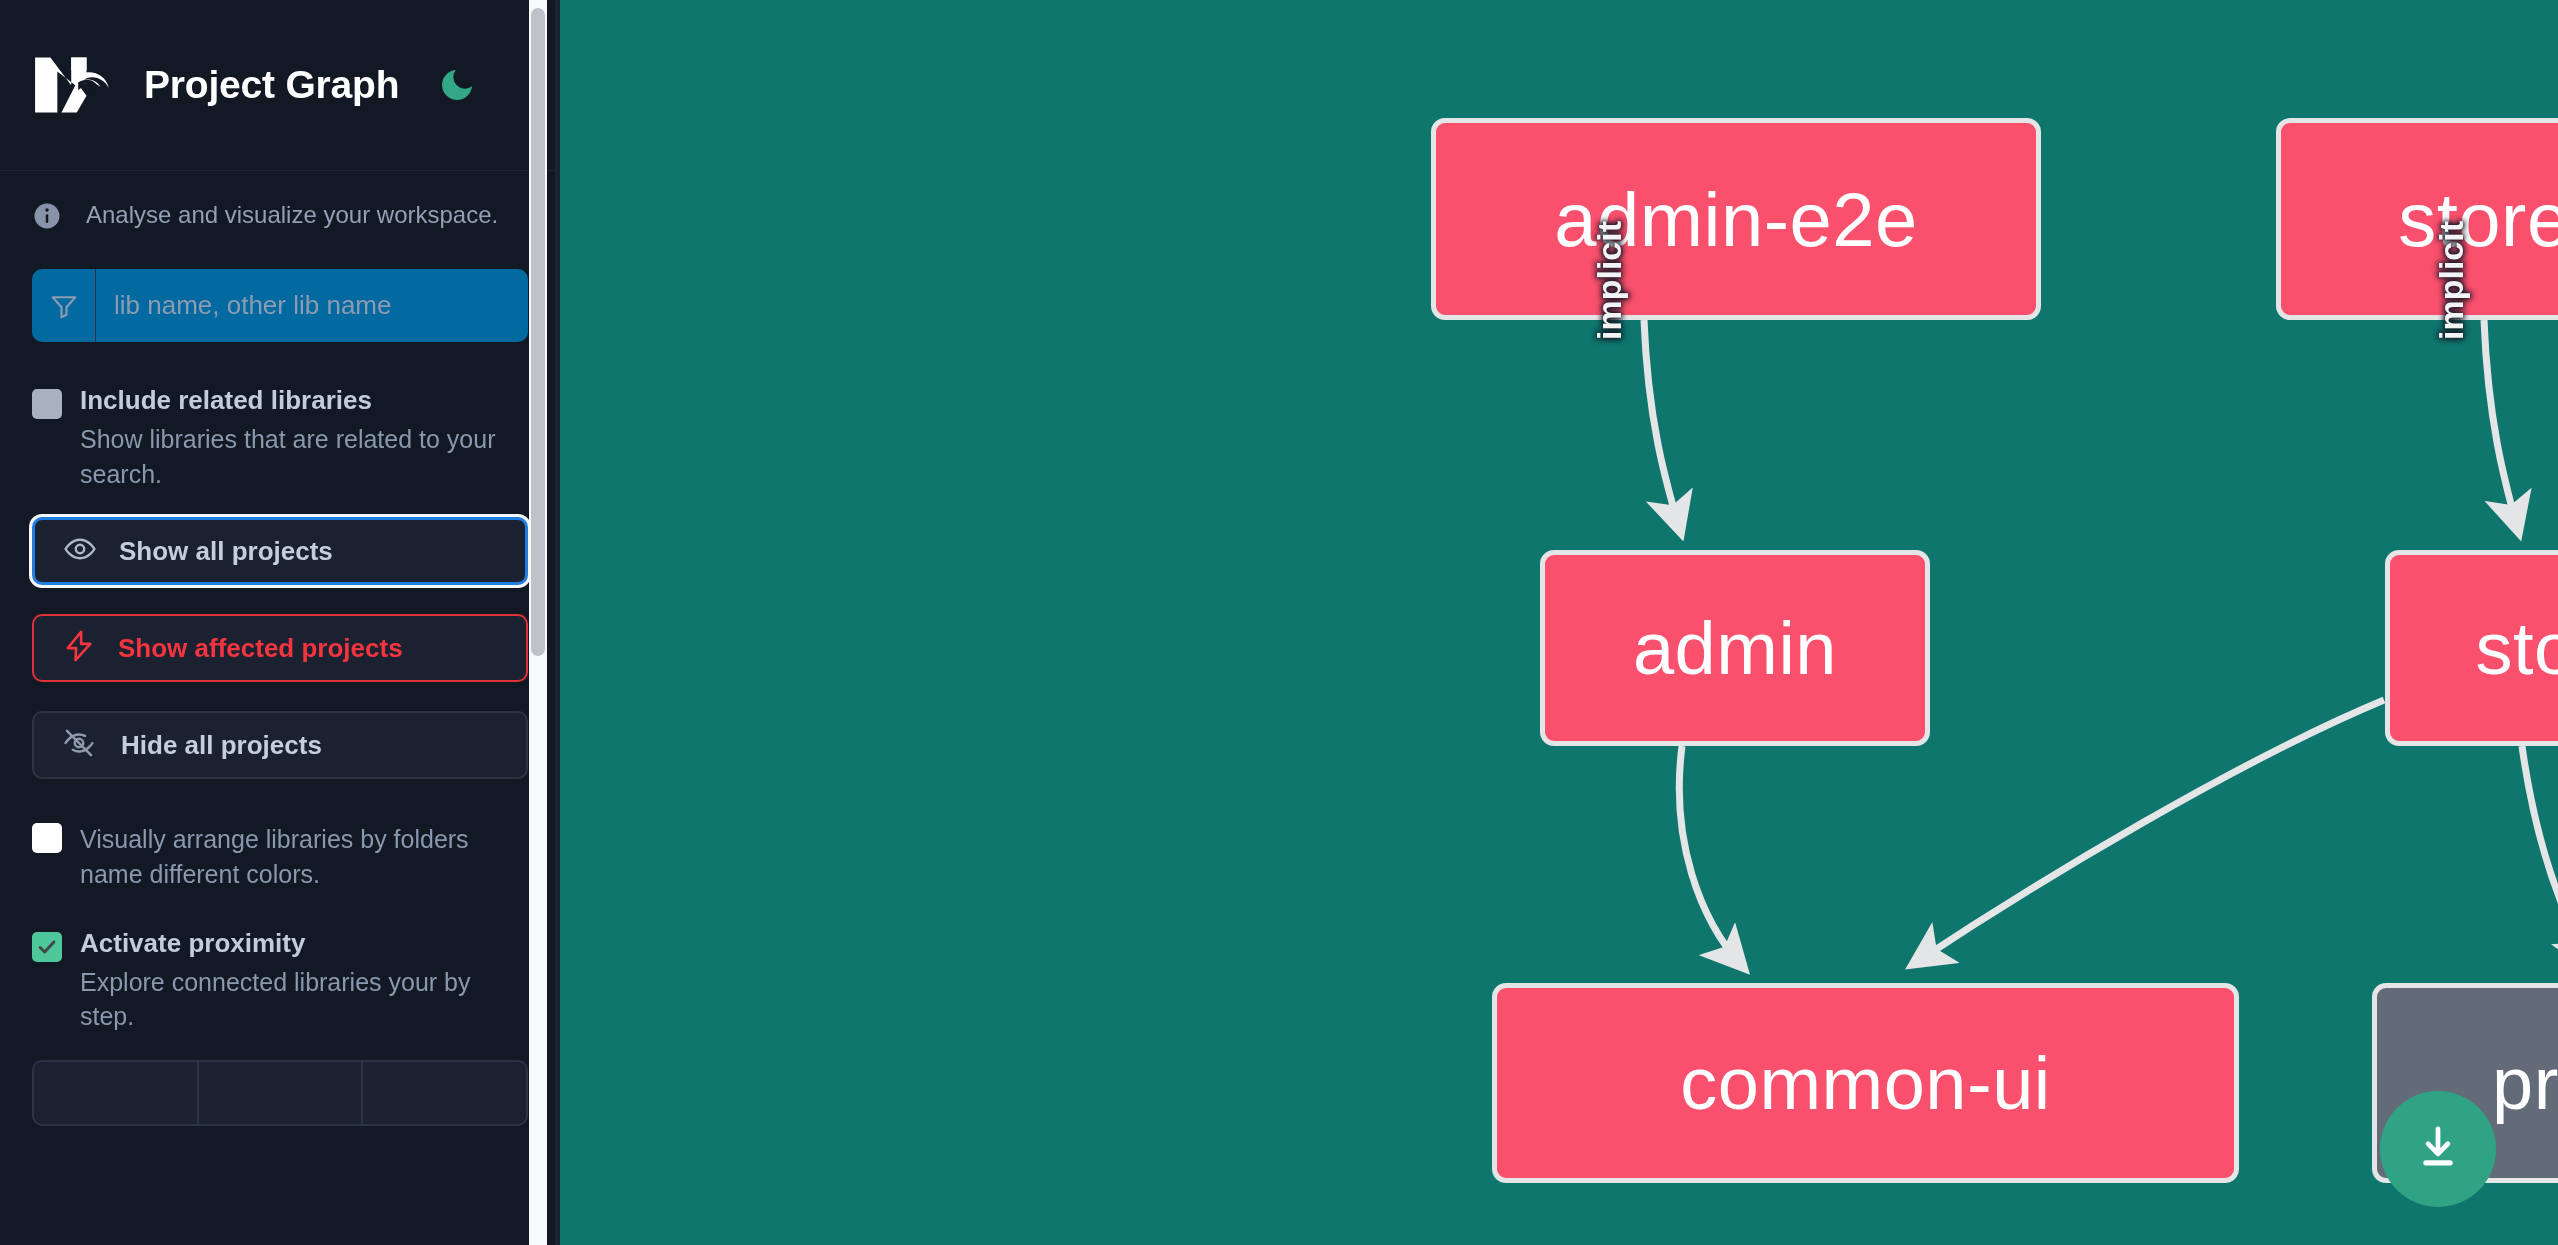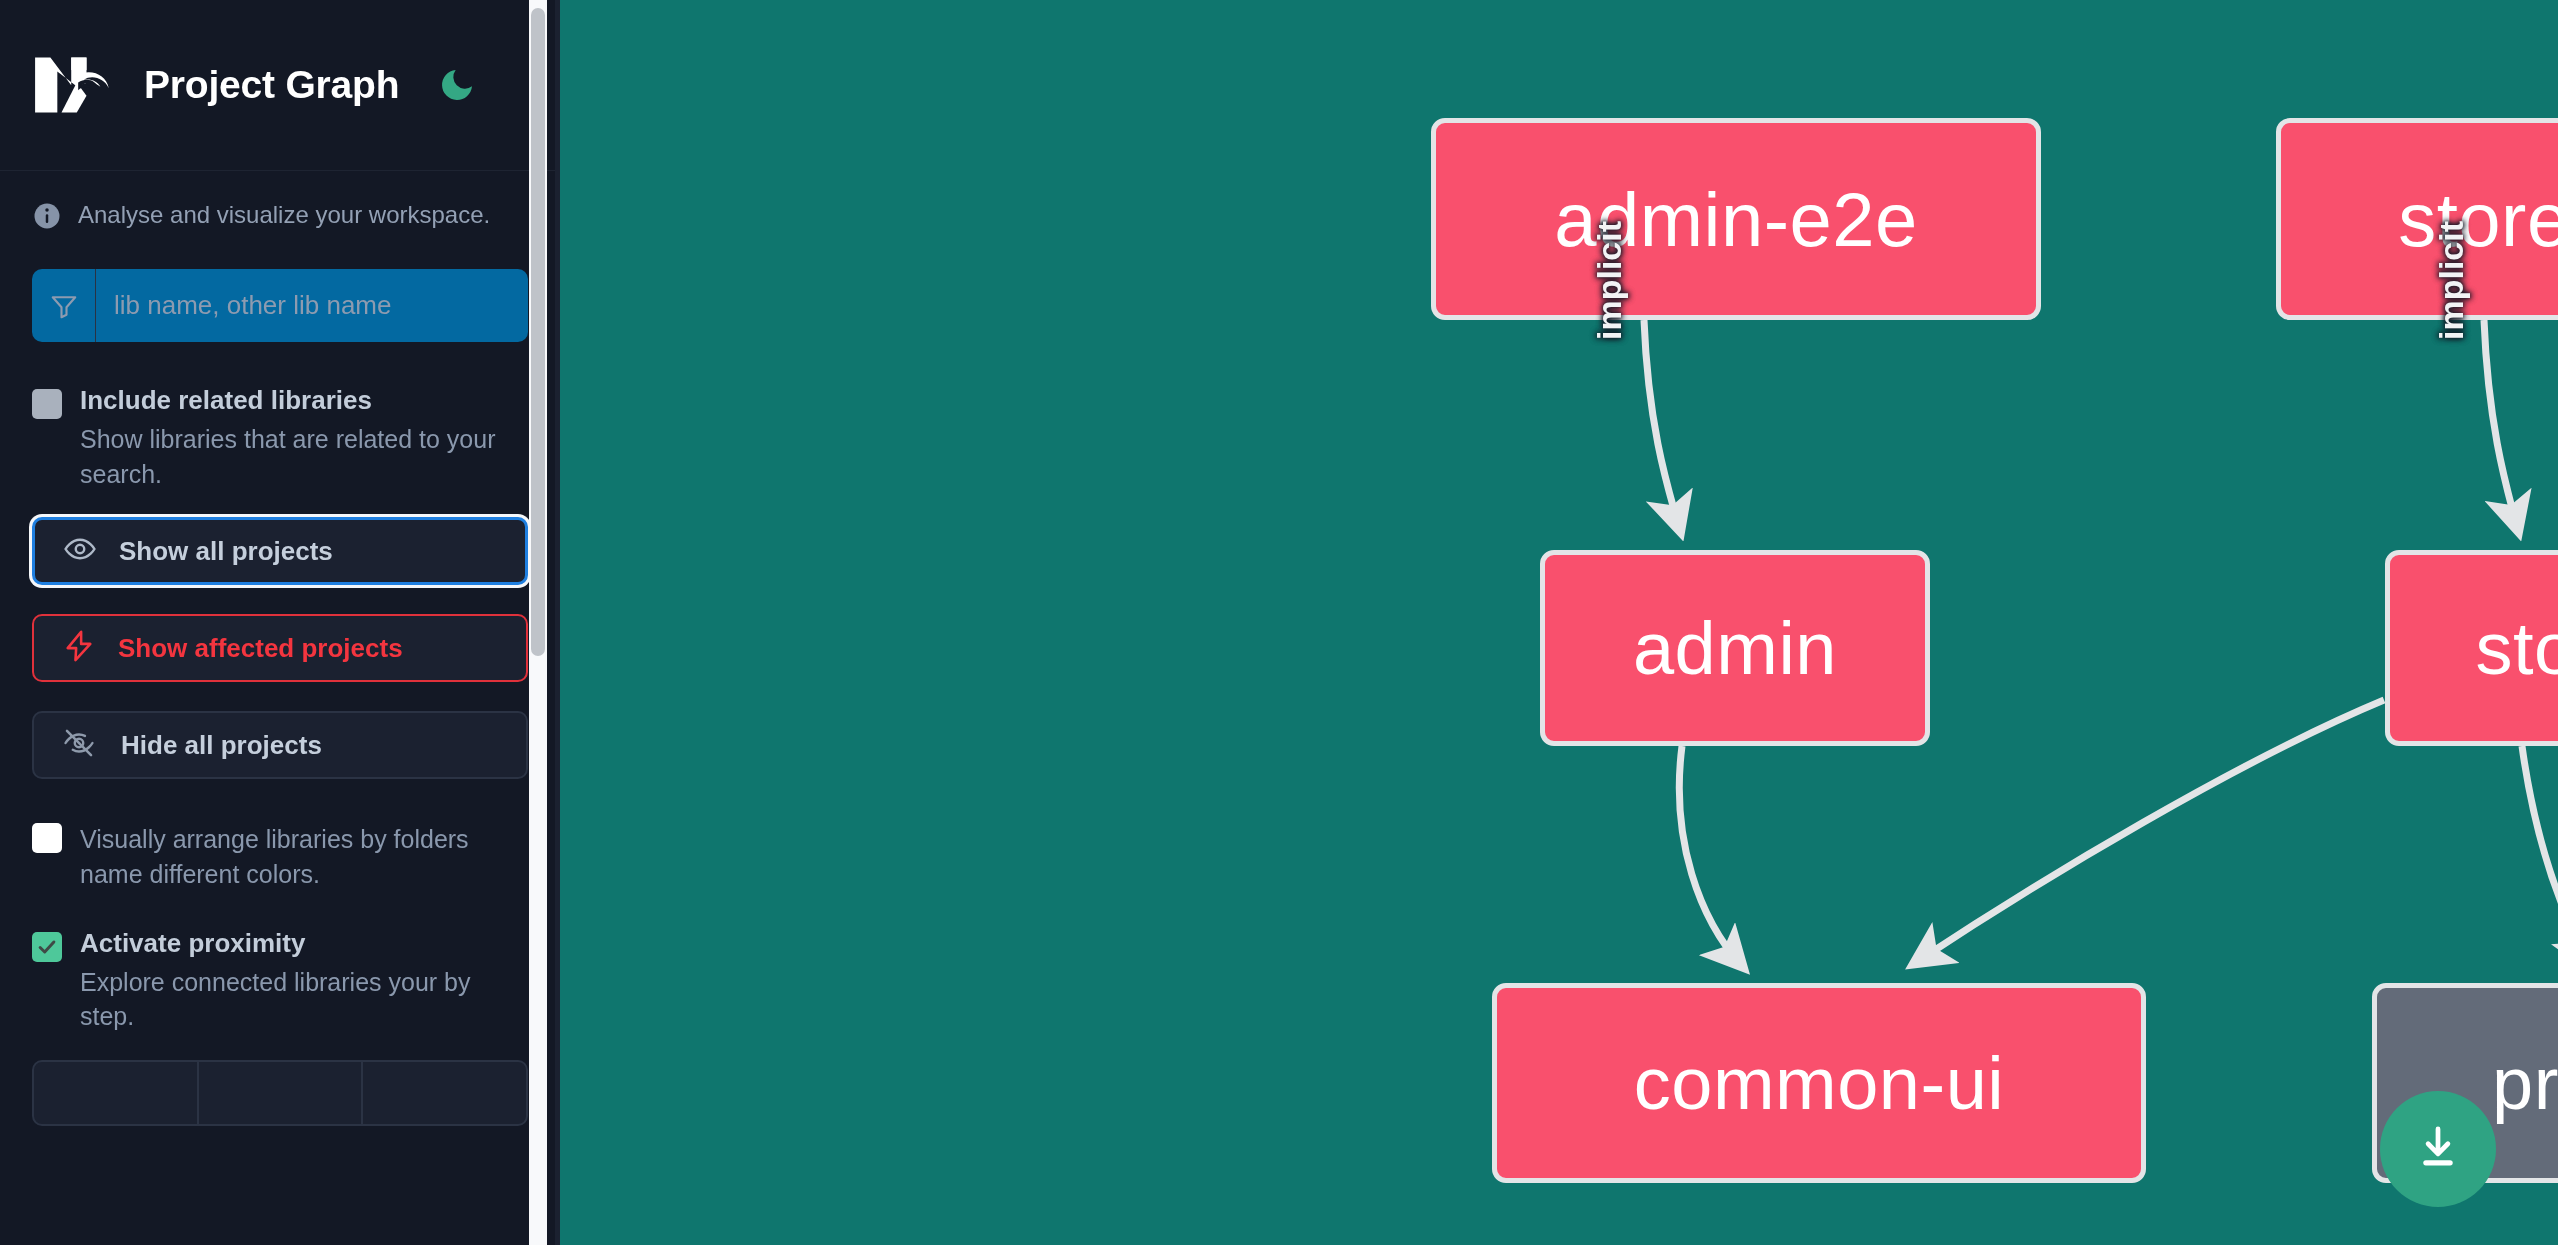--- a/index.html
+++ b/index.html
@@ -32,21 +32,21 @@
     font-size: 39px; font-weight: 700; color: #ffffff;
     margin-left: 28px; letter-spacing: -0.2px; white-space: nowrap;
   }
   .moon-btn {
     margin-left: 36px; width: 44px; height: 44px;
     display: flex; align-items: center; justify-content: center;
     cursor: pointer; background: none; border: none;
   }
 
   .sb-note {
-    display: flex; align-items: flex-start; gap: 16px;
+    display: flex; align-items: flex-start; gap: 24px;
     padding: 28px 32px 22px 32px;
   }
   .info-icon { flex: 0 0 30px; width: 30px; height: 30px; margin-top: 2px; }
   .sb-note-text { font-size: 24px; color: #93a0b4; line-height: 1.35; }
 
   .sb-body { padding: 16px 32px 0 32px; }
 
   .filter-wrap {
     display: flex; align-items: stretch;
     height: 73px; width: 496px;
@@ -284,21 +284,21 @@
     </div>
     <div class="gnode app" style="left:1716px;top:118px;width:570px;height:202px;font-size:76px">
       <span>store-e2e</span>
     </div>
     <div class="gnode app" style="left:980px;top:550px;width:390px;height:196px;font-size:74px">
       <span>admin</span>
     </div>
     <div class="gnode app" style="left:1825px;top:550px;width:348px;height:196px;font-size:74px">
       <span>store</span>
     </div>
-    <div class="gnode app" style="left:932px;top:983px;width:654px;height:200px;font-size:74px">
+    <div class="gnode app" style="left:932px;top:983px;width:747px;height:200px;font-size:74px">
       <span>common-ui</span>
     </div>
     <div class="gnode lib-grey" style="left:1812px;top:983px;width:528px;height:200px;font-size:74px">
       <span>products</span>
     </div>
 
     <div style="position:absolute;left:1030px;top:340px;transform:rotate(-90deg);transform-origin:left top;
                 font-size:34px;font-weight:700;color:#f2f3f5;white-space:nowrap;
                 text-shadow:0 0 7px #131825,0 0 7px #131825,0 0 4px #131825;">implicit</div>
     <div style="position:absolute;left:1872px;top:340px;transform:rotate(-90deg);transform-origin:left top;

